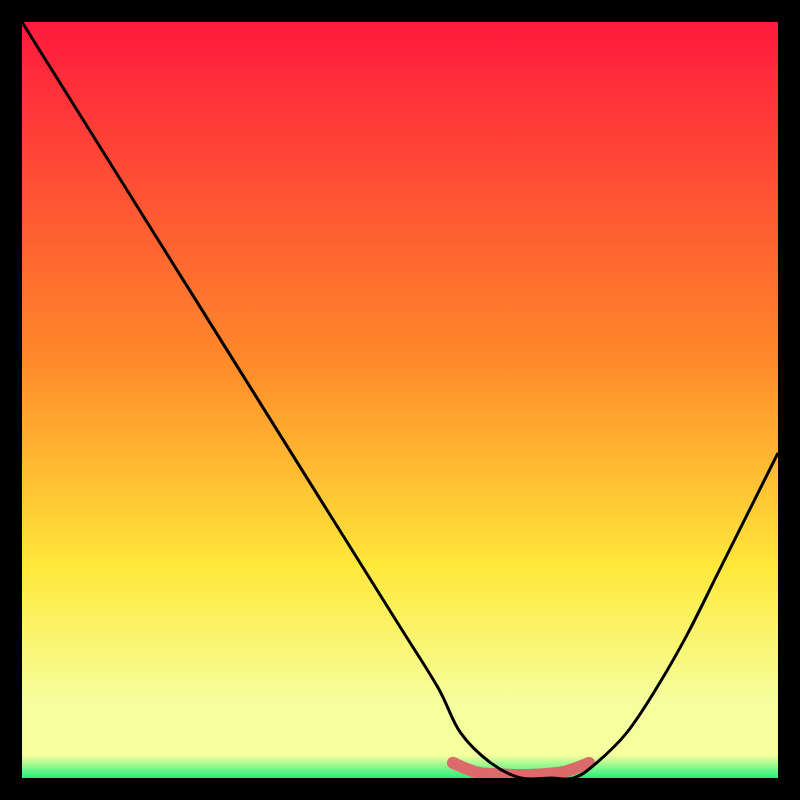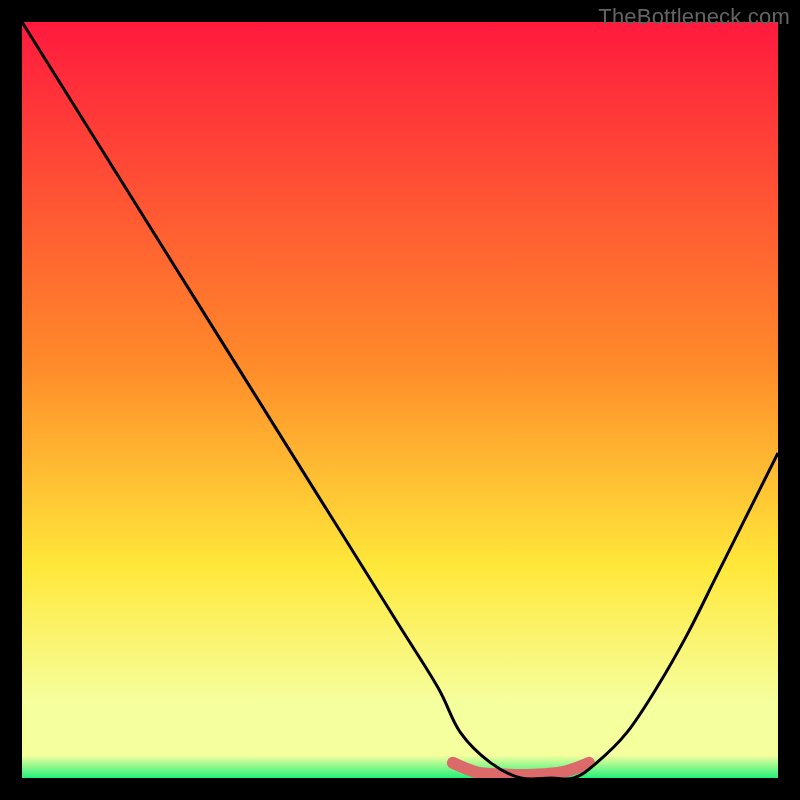--- a/index.html
+++ b/index.html
@@ -39,21 +39,20 @@
   }
   .plot svg {
     display: block;
   }
 </style>
 </head>
 <body>
 
 <div class="frame">
 
-  <div class="watermark">TheBottleneck.com</div>
 
   <div class="plot">
     <svg id="plot-svg" width="756" height="756" viewBox="0 0 756 756">
       <defs>
         <linearGradient id="bg-grad" x1="0" y1="0" x2="0" y2="1">
           <stop id="g0" offset="0%" stop-color="#ff1a3e"></stop>
           <stop id="g1" offset="45%" stop-color="#ff8a2a"></stop>
           <stop id="g2" offset="72%" stop-color="#ffe83a"></stop>
           <stop id="g3" offset="90%" stop-color="#f6ff9e"></stop>
           <stop id="g4" offset="97%" stop-color="#f6ff9e"></stop>

